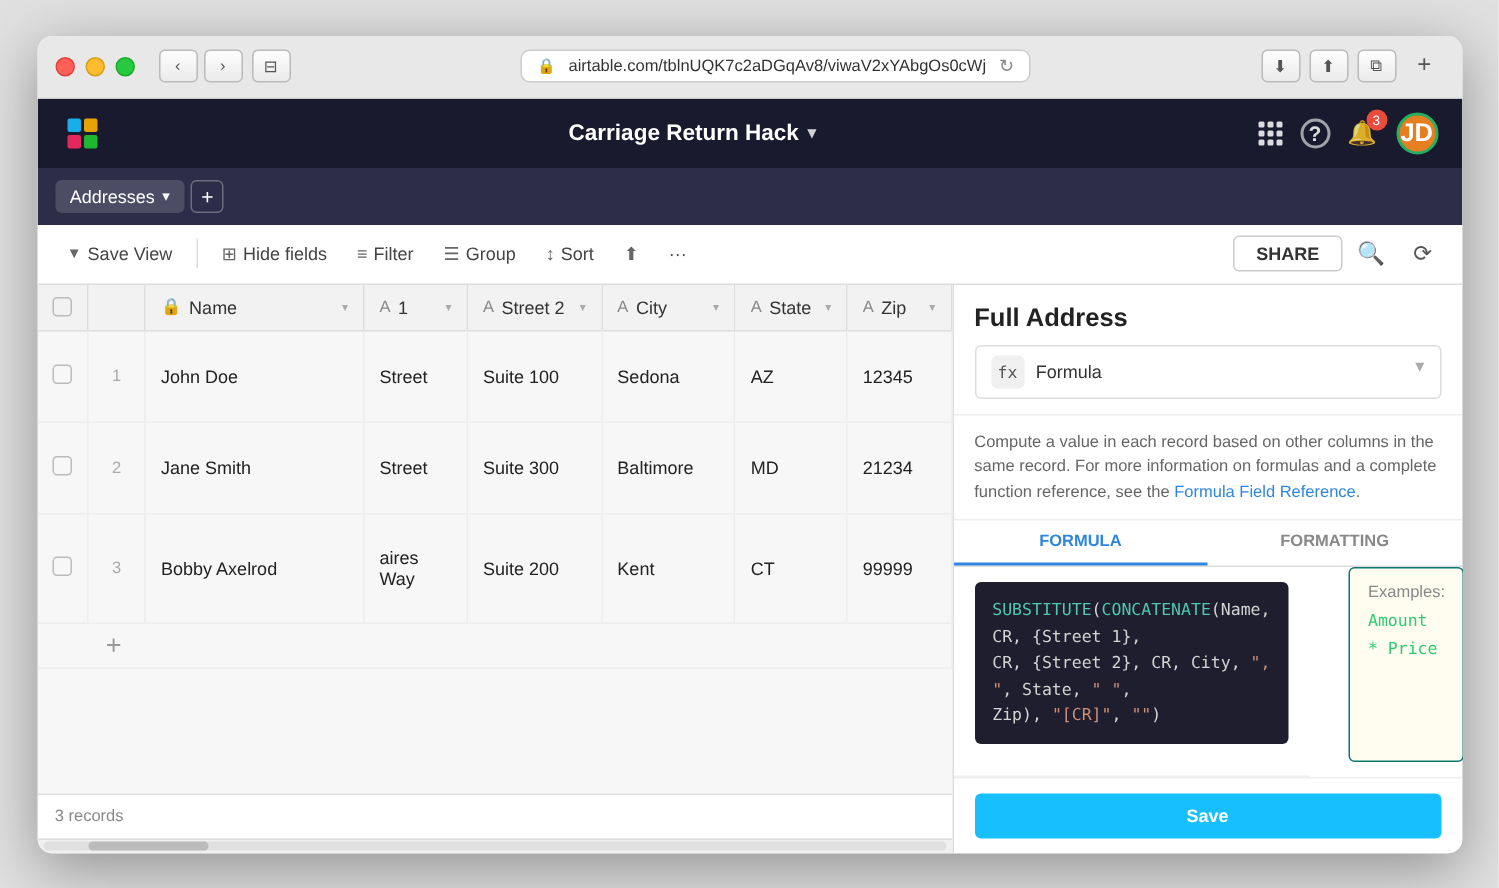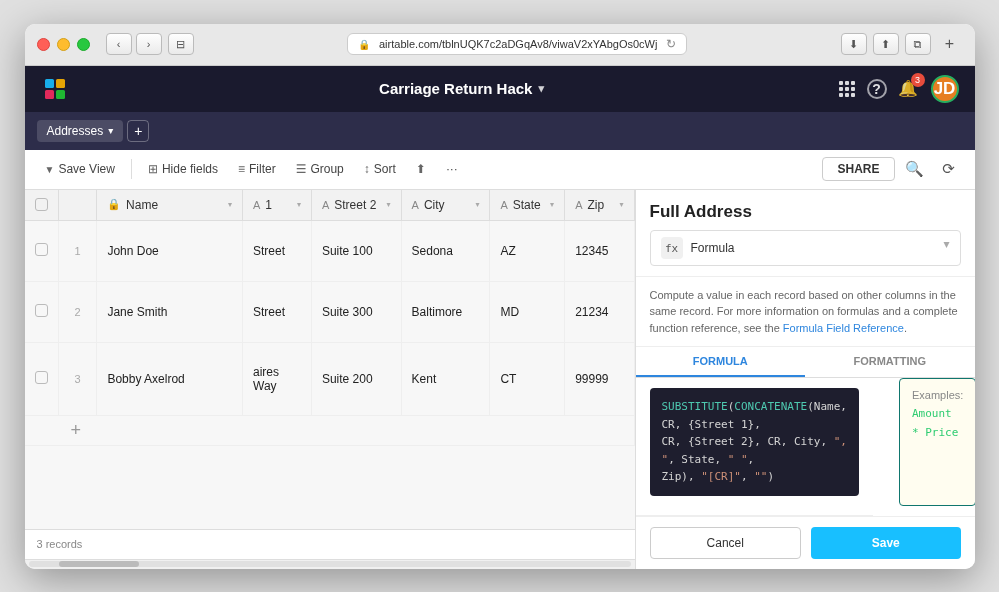--- a/index.html
+++ b/index.html
@@ -740,19 +740,18 @@
             </div>
           </div>
           <div class="examples-box" style="margin: 0 14px 10px;">
             <div class="examples-label">Examples:</div>
             <div id="examples-list">
                 <div class="example-line">Amount * Price</div>
               </div>
           </div>
         </div>
         <div class="panel-footer">
-          <button class="cancel-btn">Cancel</button>
           <button class="save-btn">Save</button>
         </div>
       </div>
     </div>
   </div>
 </div>
 
 </body></html>

